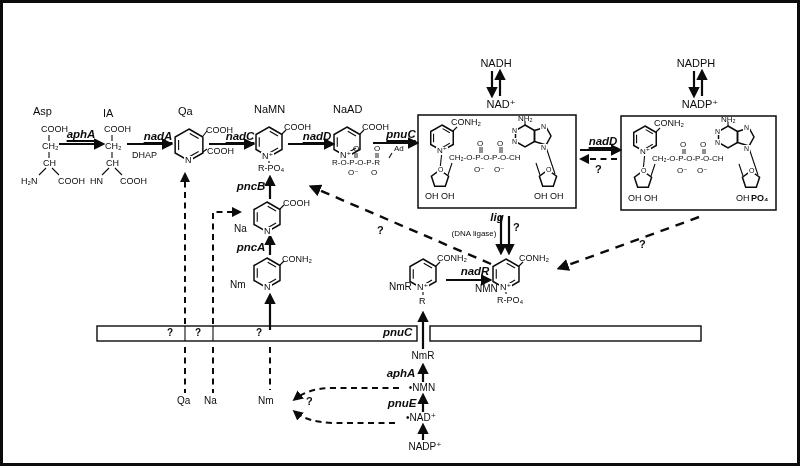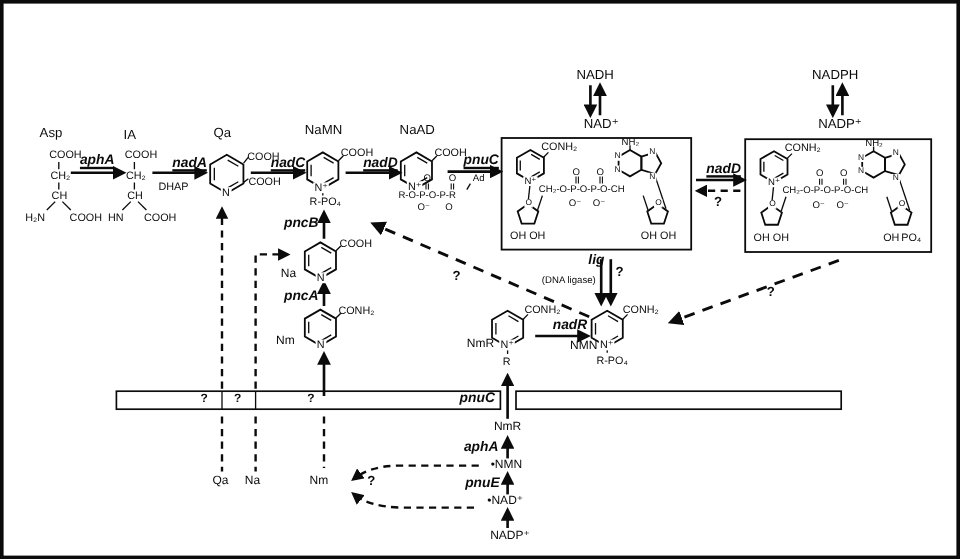--- a/index.html
+++ b/index.html
@@ -12,21 +12,21 @@
   .met{font-size:11px}
   .m10{font-size:10px}
   .enz{font-size:11.5px;font-weight:bold;font-style:italic}
   .u{text-decoration:underline;text-underline-offset:2px;text-decoration-thickness:1.5px}
   .chem{font-size:9px}
   .c8{font-size:8px}
   .c7{font-size:7px}
   .bg{background:#fff;padding:0 1px}
   .q{font-size:11px;font-weight:700}
   .qs{font-size:10px;font-weight:700}
-  .b{font-weight:normal}
+  .b{font-weight:bold}
   
   .s{stroke:#0b0b0b;fill:none;stroke-width:2.2}
   .d{stroke:#0b0b0b;fill:none;stroke-width:2;stroke-dasharray:6 4.5}
   .dd{stroke:#0b0b0b;fill:none;stroke-width:2.4;stroke-dasharray:9 7}
   .th{stroke:#0b0b0b;fill:none;stroke-width:1.1}
   .tk{stroke:#0b0b0b;fill:none;stroke-width:0.9}
   .bx{stroke:#0b0b0b;fill:none;stroke-width:1.5}
   .mem{stroke:#0b0b0b;fill:#fff;stroke-width:1.4}
   .ln{stroke:#0b0b0b;fill:none;stroke-width:1.5}
   .ln1{stroke:#0b0b0b;fill:none;stroke-width:1.1}

